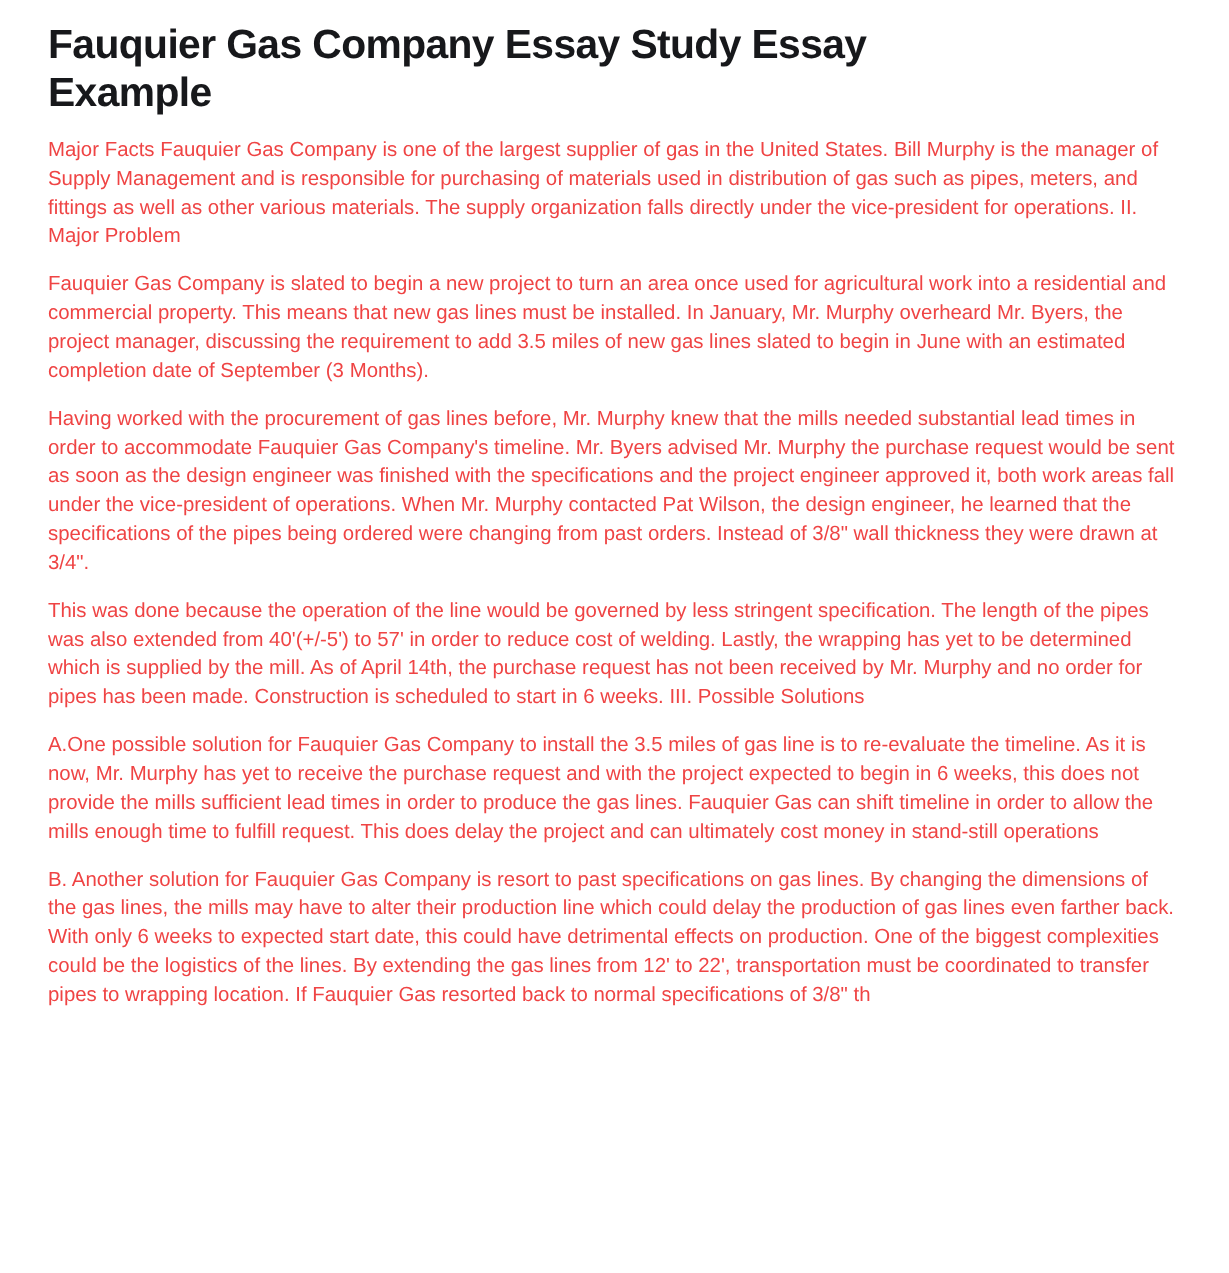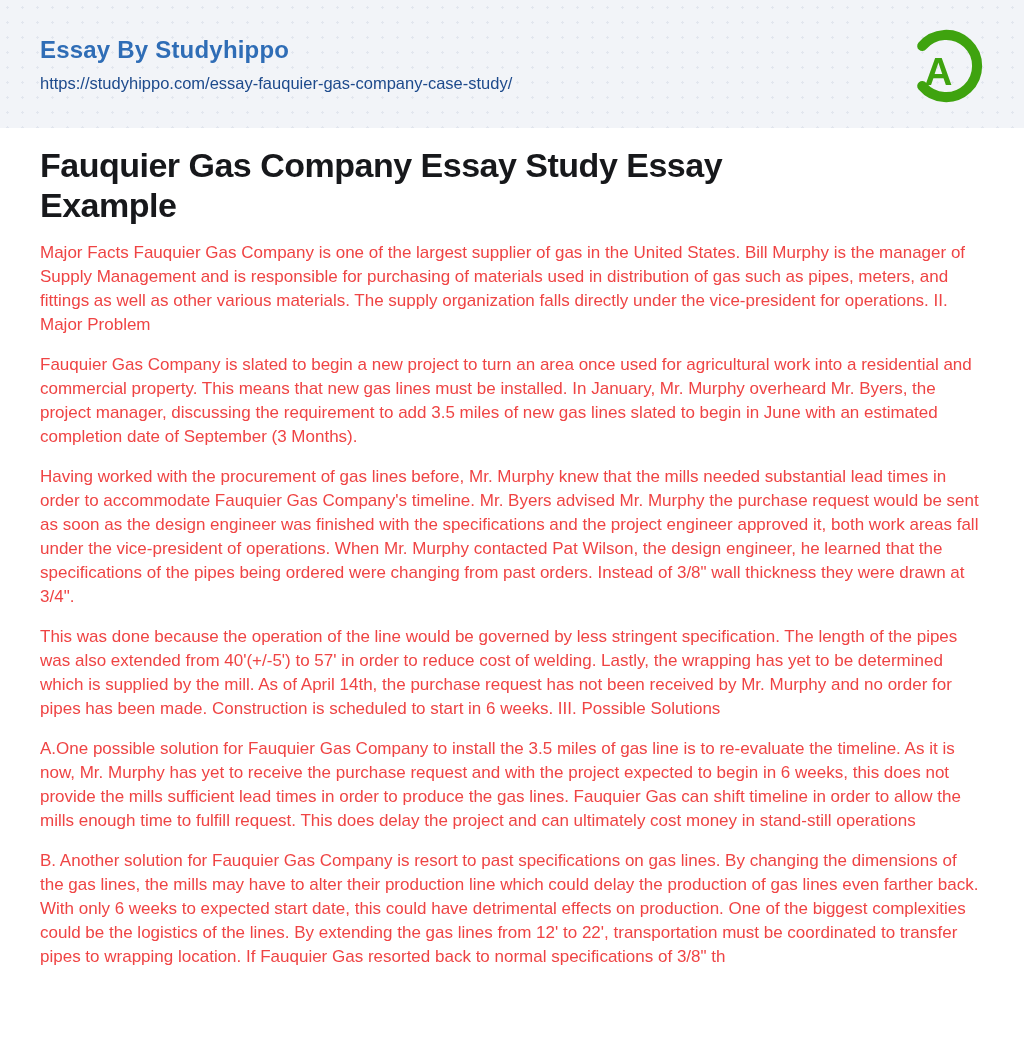--- a/index.html
+++ b/index.html
@@ -63,32 +63,20 @@
     font-size: 17px;
     line-height: 24px;
     color: #ef4444;
   }
 </style>
 </head>
 <body>
 
 <div class="page">
 
-  <header class="site-header">
-    <div class="header-text">
-      <div class="site-title">Essay By Studyhippo</div>
-      <div class="page-url">https://studyhippo.com/essay-fauquier-gas-company-case-study/</div>
-    </div>
-    <div class="logo">
-      <svg viewBox="0 0 100 100" xmlns="http://www.w3.org/2000/svg">
-        <path d="M 21.7 26.2 A 37 37 0 1 1 21.7 73.8" fill="none" stroke="#3fa30f" stroke-width="12" stroke-linecap="round"></path>
-        <text class="logo-a" x="41" y="73" text-anchor="middle" fill="#3fa30f">A</text>
-      </svg>
-    </div>
-  </header>
 
   <main class="content">
     <h1 class="article-title">Fauquier Gas Company Essay Study Essay
 Example</h1>
 
     <p class="body-para">Major Facts Fauquier Gas Company is one of the largest supplier of gas in the United States. Bill Murphy is the manager of Supply Management and is responsible for purchasing of materials used in distribution of gas such as pipes, meters, and fittings as well as other various materials. The supply organization falls directly under the vice-president for operations. II. Major Problem</p>
 
     <p class="body-para">Fauquier Gas Company is slated to begin a new project to turn an area once used for agricultural work into a residential and commercial property. This means that new gas lines must be installed. In January, Mr. Murphy overheard Mr. Byers, the project manager, discussing the requirement to add 3.5 miles of new gas lines slated to begin in June with an estimated completion date of September (3 Months).</p>
 
     <p class="body-para">Having worked with the procurement of gas lines before, Mr. Murphy knew that the mills needed substantial lead times in order to accommodate Fauquier Gas Company's timeline. Mr. Byers advised Mr. Murphy the purchase request would be sent as soon as the design engineer was finished with the specifications and the project engineer approved it, both work areas fall under the vice-president of operations. When Mr. Murphy contacted Pat Wilson, the design engineer, he learned that the specifications of the pipes being ordered were changing from past orders. Instead of 3/8" wall thickness they were drawn at 3/4".</p>

